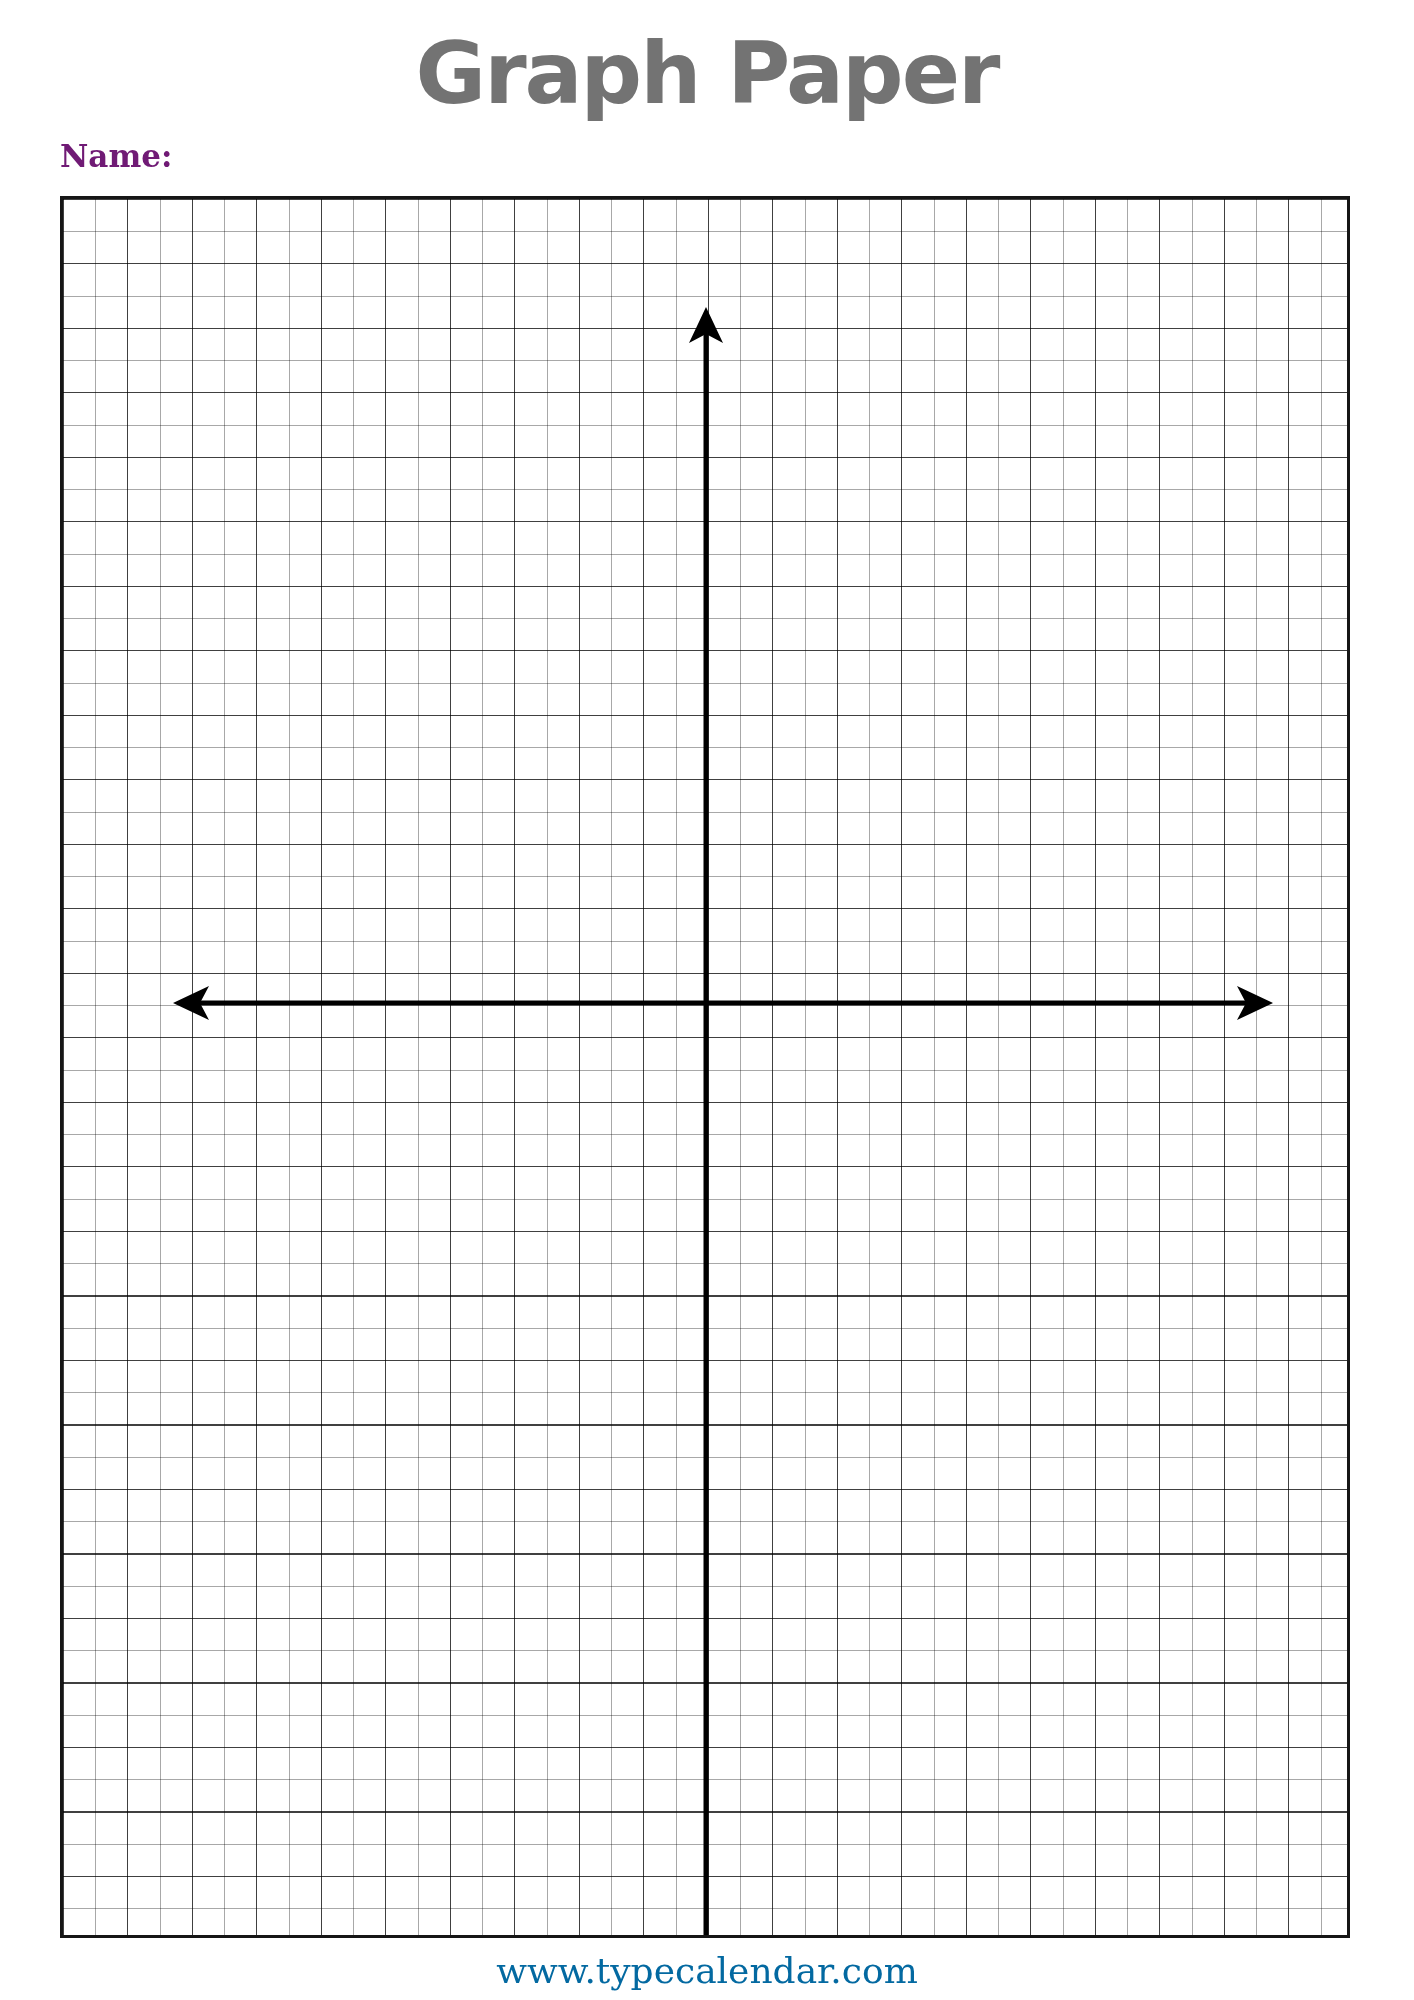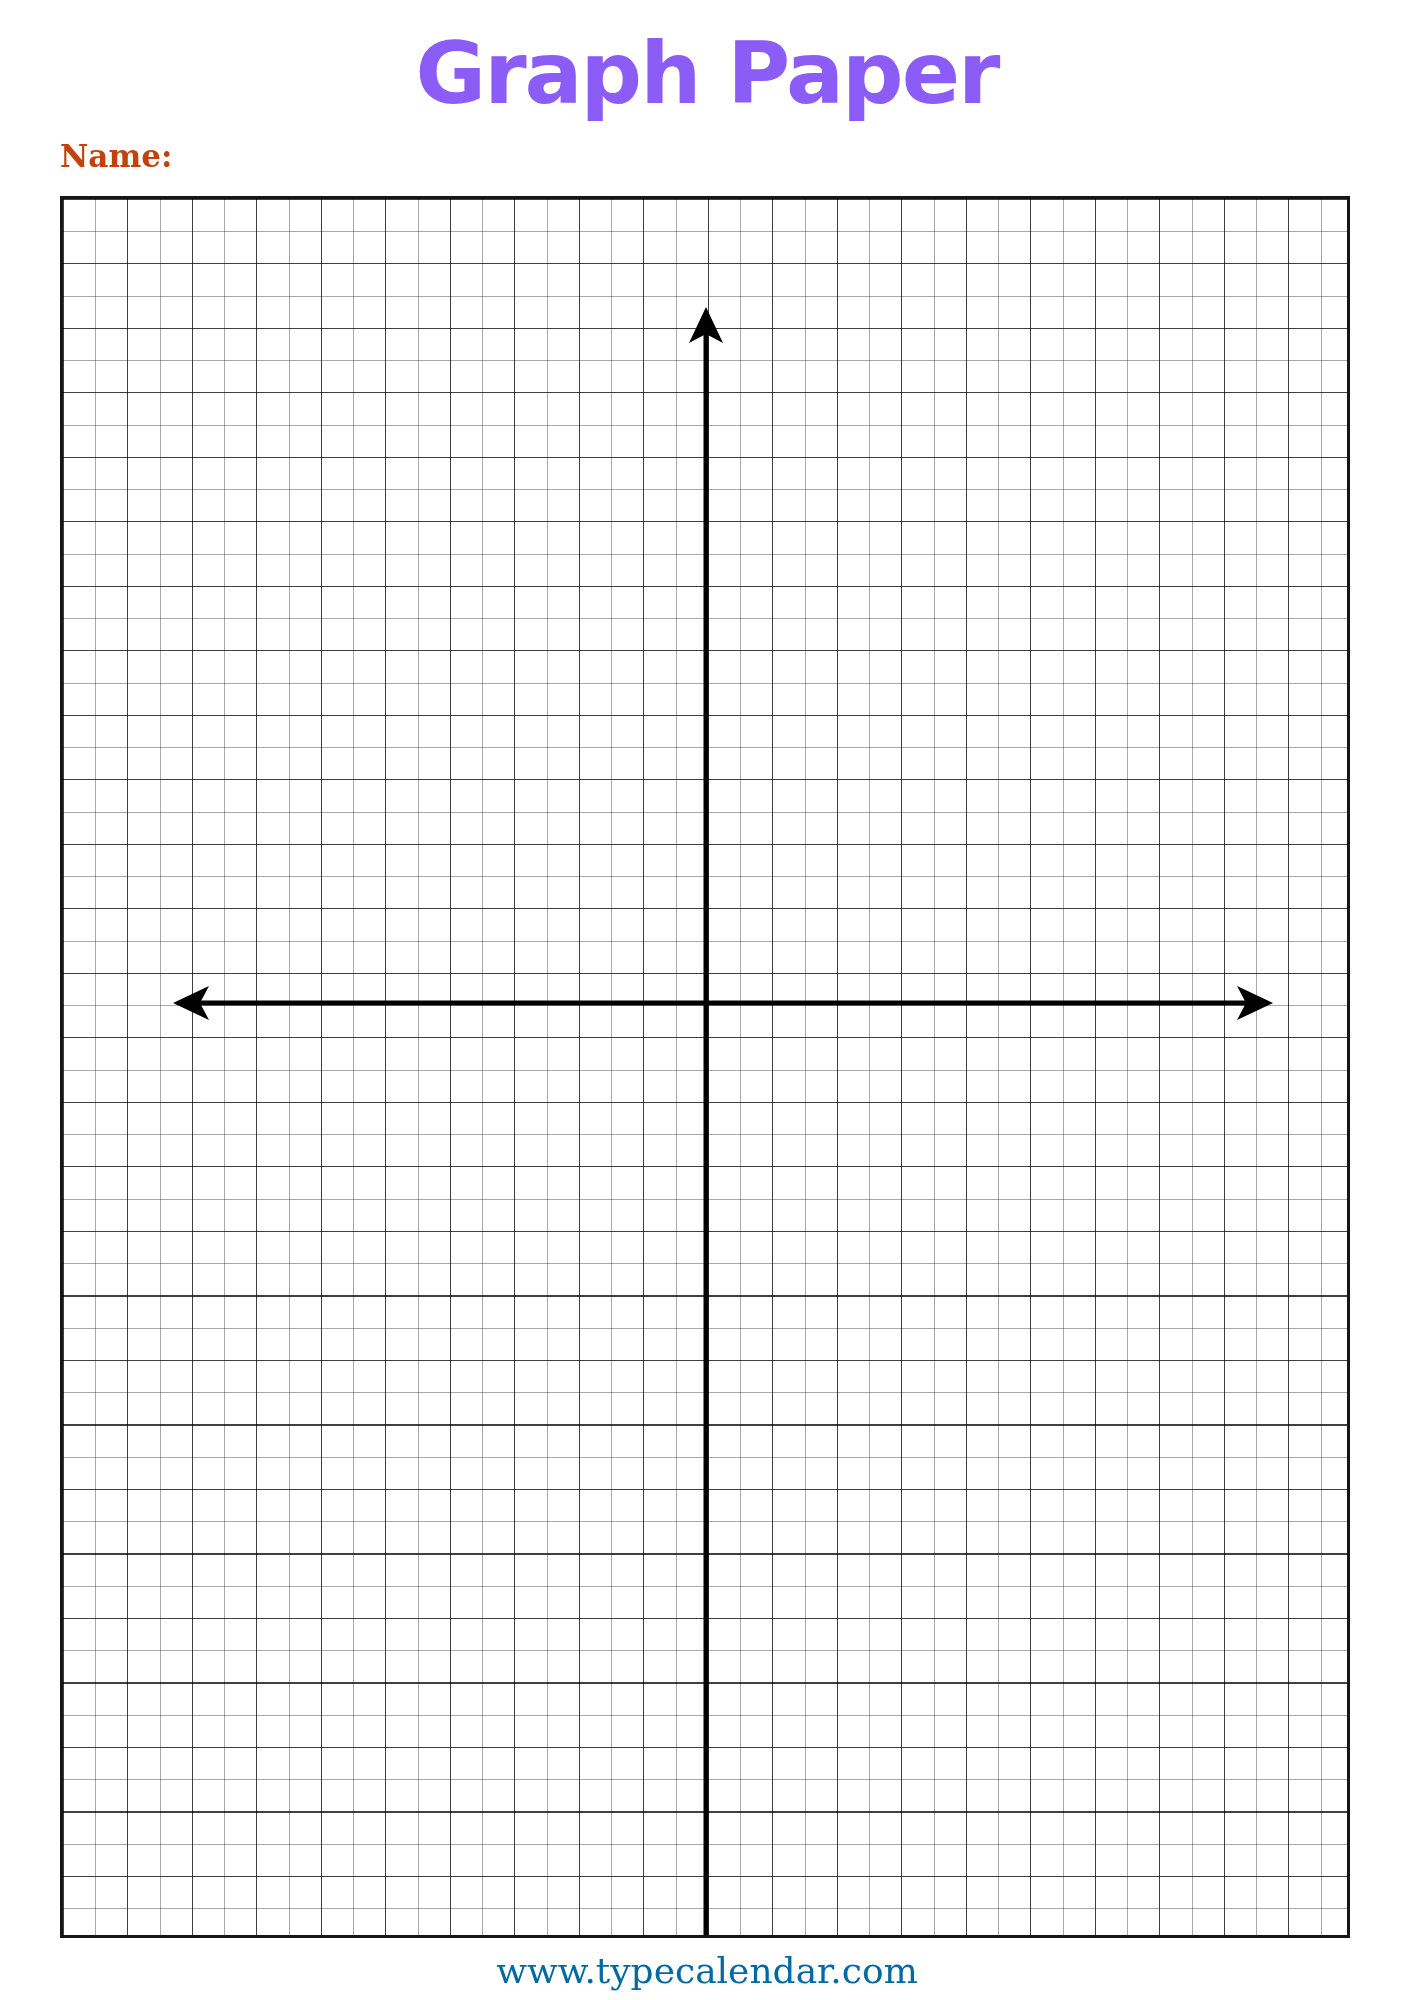--- a/index.html
+++ b/index.html
@@ -18,31 +18,31 @@
   .title {
     position: absolute;
     top: 26px;
     left: 0;
     width: 100%;
     text-align: center;
     font-family: "DejaVu Sans", sans-serif;
     font-weight: bold;
     font-size: 86px;
     letter-spacing: -2px;
-    color: #8b5cf6;
+    color: #737373;
     line-height: 1.1;
   }
   .name-label {
     position: absolute;
     left: 60px;
     top: 138px;
     font-family: "DejaVu Serif", "Liberation Serif", serif;
     font-weight: bold;
     font-size: 31px;
-    color: #c2410c;
+    color: #701a75;
   }
   .grid-paper {
     position: absolute;
     left: 60px;
     top: 196px;
     width: 1290px;
     height: 1742px;
     box-sizing: border-box;
     border: 3px solid #161616;
     background-color: #ffffff;

